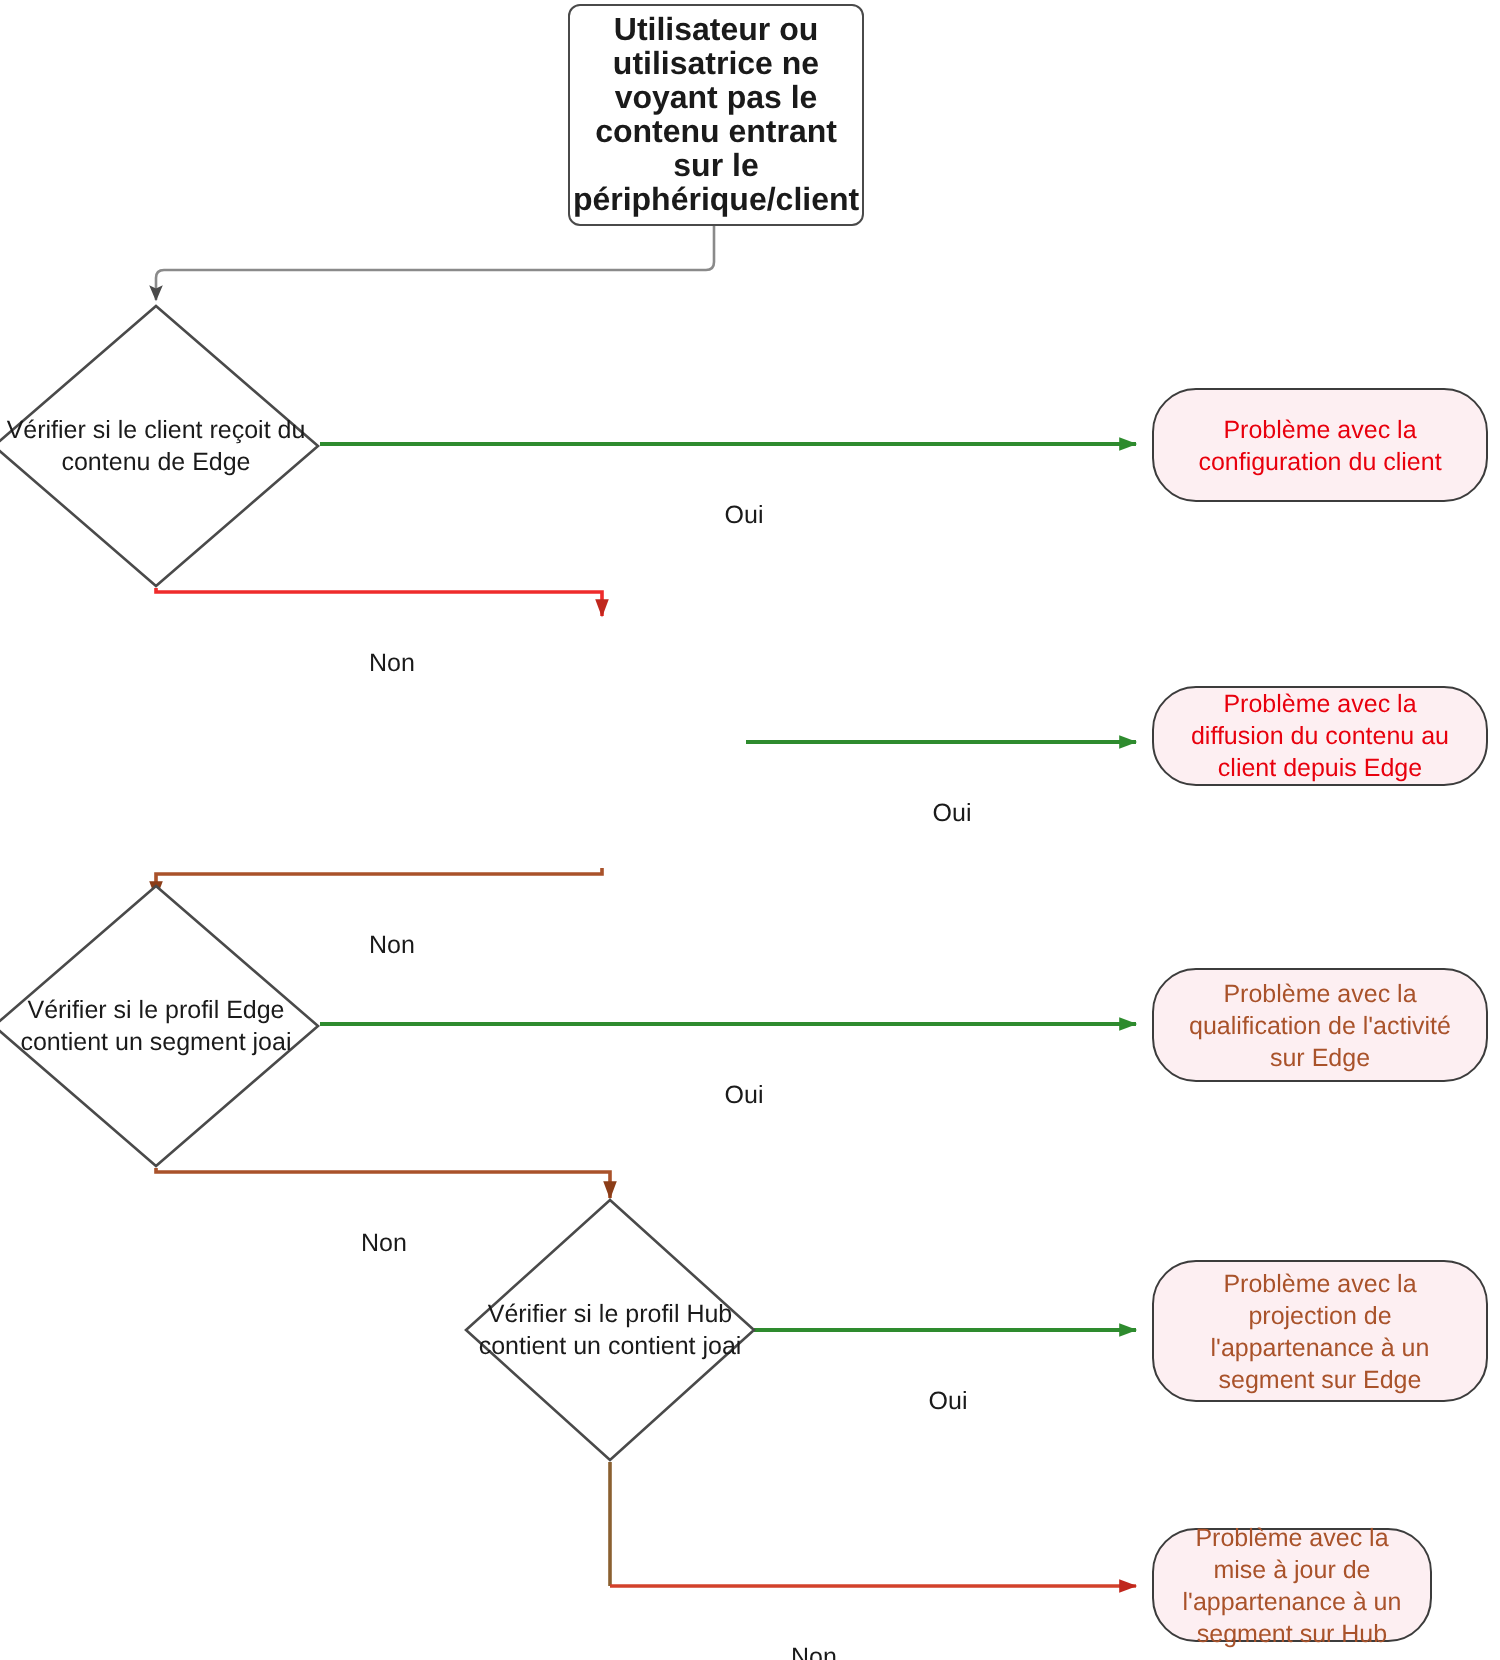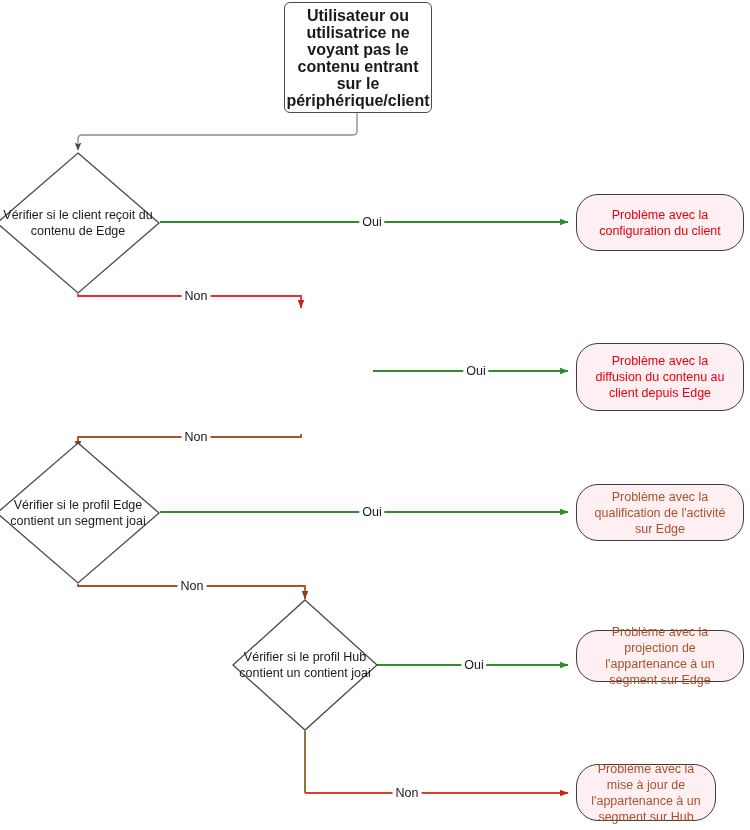--- a/index.html
+++ b/index.html
@@ -85,20 +85,21 @@
   
   .edge-label {
     position: absolute;
     background: #ffffff;
     color: #1a1a1a;
     font-size: 12.5px;
     line-height: 15px;
     padding: 0 3px;
     white-space: nowrap;
     transform: translate(-50%, -50%);
+    margin-top: 36px;
   }
 </style>
 </head>
 <body>
 
 <div id="canvas">
 
   <svg class="edges" viewBox="0 0 750 830" xmlns="http://www.w3.org/2000/svg">
     <defs>
       <marker id="ah-gray" markerWidth="9" markerHeight="9" refX="7.4" refY="4" orient="auto" markerUnits="userSpaceOnUse">
@@ -185,29 +186,29 @@
     <svg width="146" height="132" viewBox="0 0 146 132" xmlns="http://www.w3.org/2000/svg">
       <polygon points="73,1 145,66 73,131 1,66" fill="#ffffff" stroke="#4a4a4a" stroke-width="1.3"></polygon>
     </svg>
     <div class="diamond-label">Vérifier si le profil Hub contient un contient joai</div>
   </div>
 
   <div class="node box-result red" style="left:576px; top:194px; width:168px; height:57px;">
     <span>Problème avec la configuration du client</span>
   </div>
 
-  <div class="node box-result red" style="left:576px; top:343px; width:168px; height:68px;">
+  <div class="node box-result red" style="left:576px; top:343px; width:168px; height:50px;">
     <span>Problème avec la diffusion du contenu au client depuis Edge</span>
   </div>
 
   <div class="node box-result sienna" style="left:576px; top:484px; width:168px; height:57px;">
     <span>Problème avec la qualification de l'activité sur Edge</span>
   </div>
 
-  <div class="node box-result sienna" style="left:576px; top:630px; width:168px; height:52px;">
+  <div class="node box-result sienna" style="left:576px; top:630px; width:168px; height:71px;">
     <span>Problème avec la projection de l'appartenance à un segment sur Edge</span>
   </div>
 
   <div class="node box-result sienna" style="left:576px; top:764px; width:140px; height:57px;">
     <span>Problème avec la mise à jour de l'appartenance à un segment sur Hub</span>
   </div>
 
 </div>
 
 </body></html>

